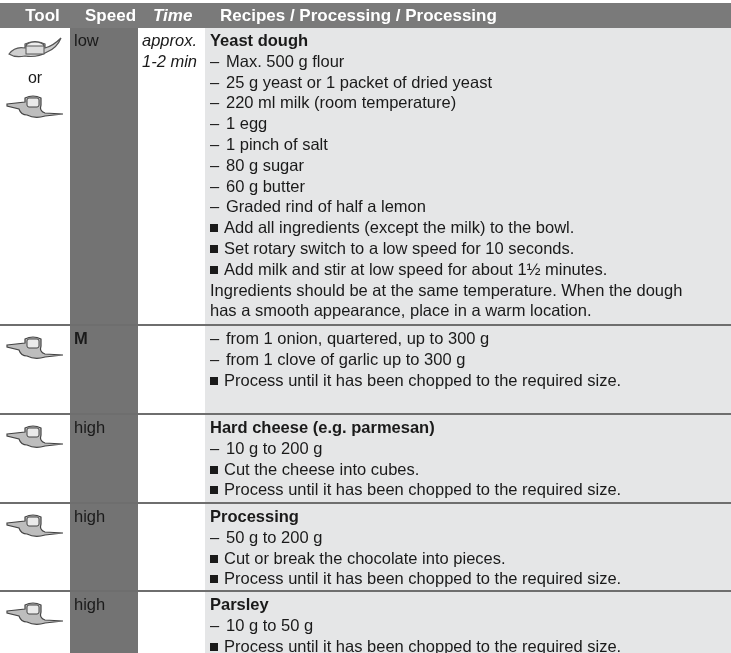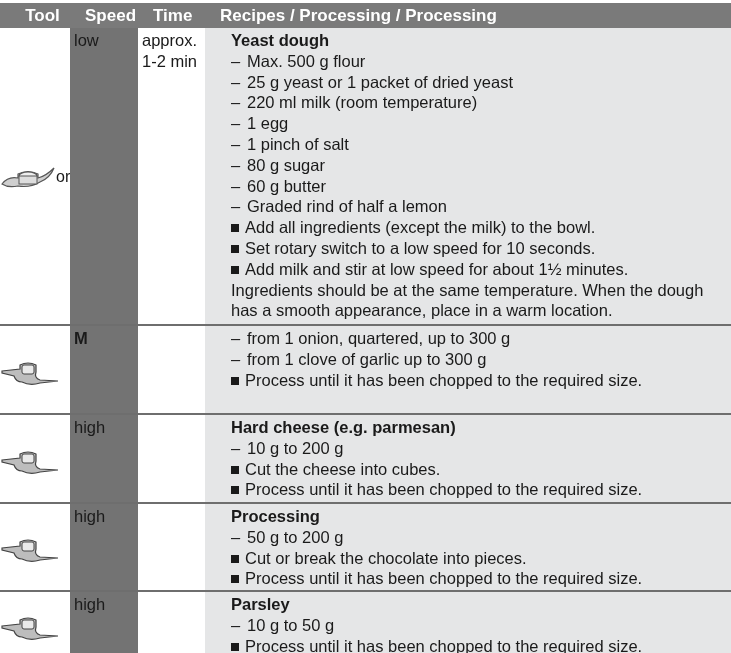--- a/index.html
+++ b/index.html
@@ -2,30 +2,30 @@
 <html><head>
 <meta charset="utf-8">
 <style>
   html, body { margin:0; padding:0; background:#ffffff; }
   body { width:731px; height:653px; overflow:hidden; font-family:"Liberation Sans", sans-serif; color:#1a1a1a; }
   .tbl { position:absolute; left:0; top:3px; width:731px; }
   .hdr { display:flex; height:25px; background:#7a7a7a; color:#fff; font-weight:bold; font-size:17px; line-height:25px; }
   .hdr div { box-sizing:border-box;padding-left:15px; }
   .c-tool { width:70px; text-align:center; }
   .c-speed { width:68px; padding-left:4px; }
-  .c-time { width:67px; padding-left:4px; }
+  .c-time { width:67px; padding-left:4px;font-style:italic; }
   .c-rec { flex:1; padding-left:5px; }
   .row { display:flex; border-bottom:2px solid #6e6e6e; font-size:16.5px; line-height:20.8px; }
   .row > div { box-sizing:border-box; padding-top:2px; }
-  .row .c-tool { background:#fff; display:flex; align-items:center; }
+  .row .c-tool { background:#fff; display:flex; flex-direction:column; align-items:center; }
   .row .c-speed { background:#737373; }
   .row .c-time { background:#fff; line-height:20.8px; }
   .row .c-rec { background:#e5e6e7; padding-bottom:2px; }
   .bold { font-weight:bold; }
-  .line { white-space:nowrap;margin-left:21px; }
+  .line { white-space:nowrap; }
   .sq { display:inline-block; width:8px; height:8px; background:#1a1a1a; margin-right:6px; vertical-align:1px; }
   .dash { display:inline-block; width:16px; }
   .or { font-size:16px; margin:4px 0; }
   svg { display:block; }
 </style>
 </head>
 <body>
 
 <div class="tbl">
   <div class="hdr">

